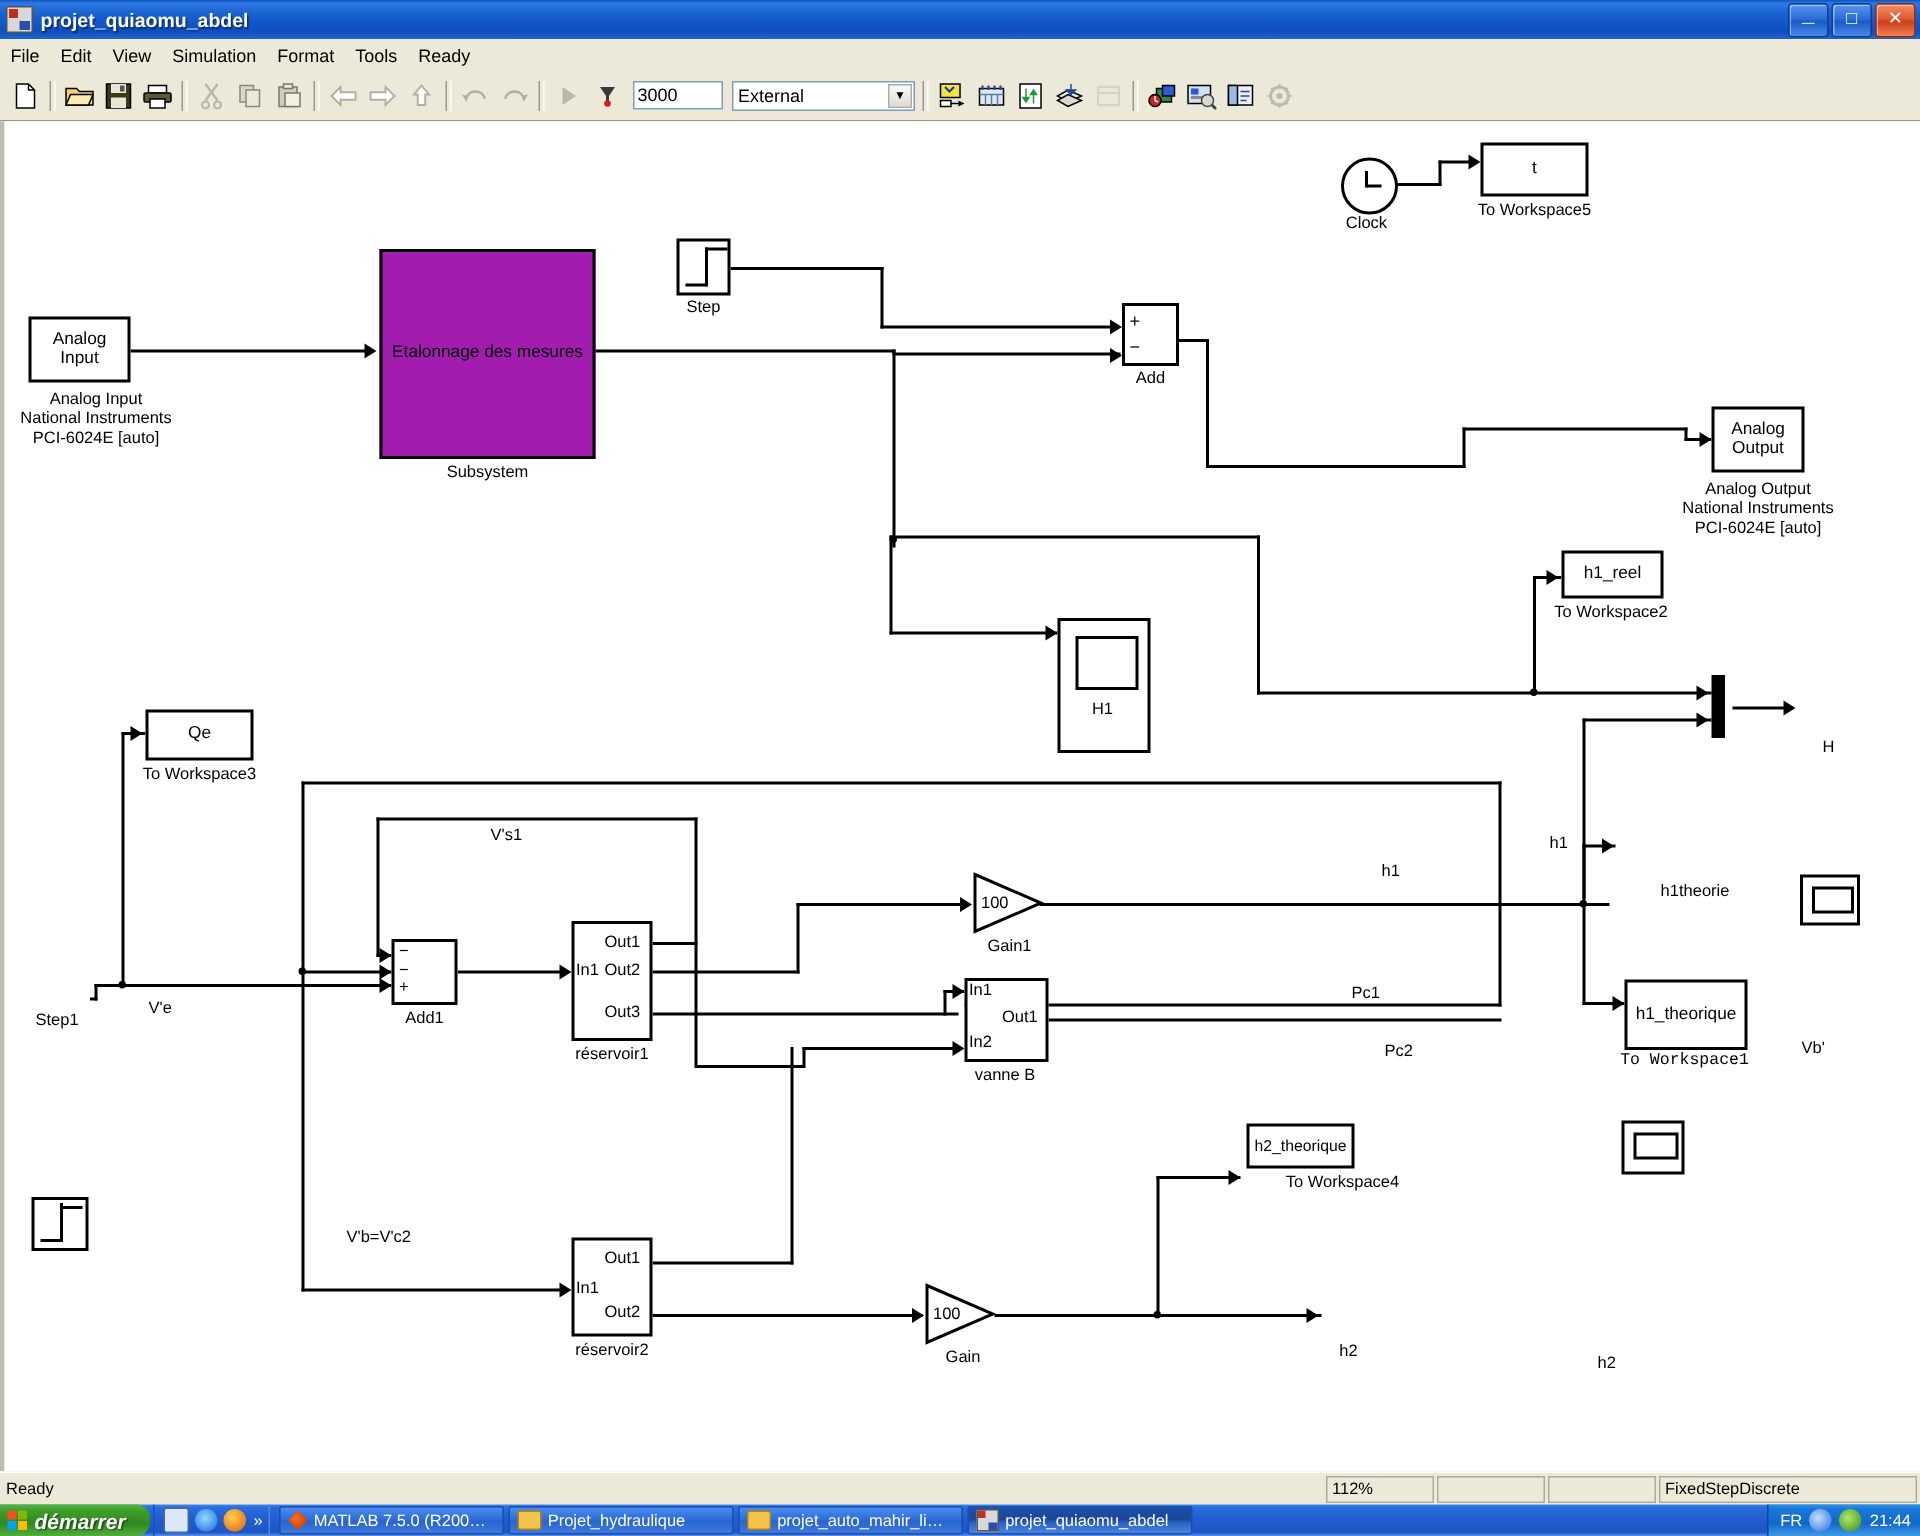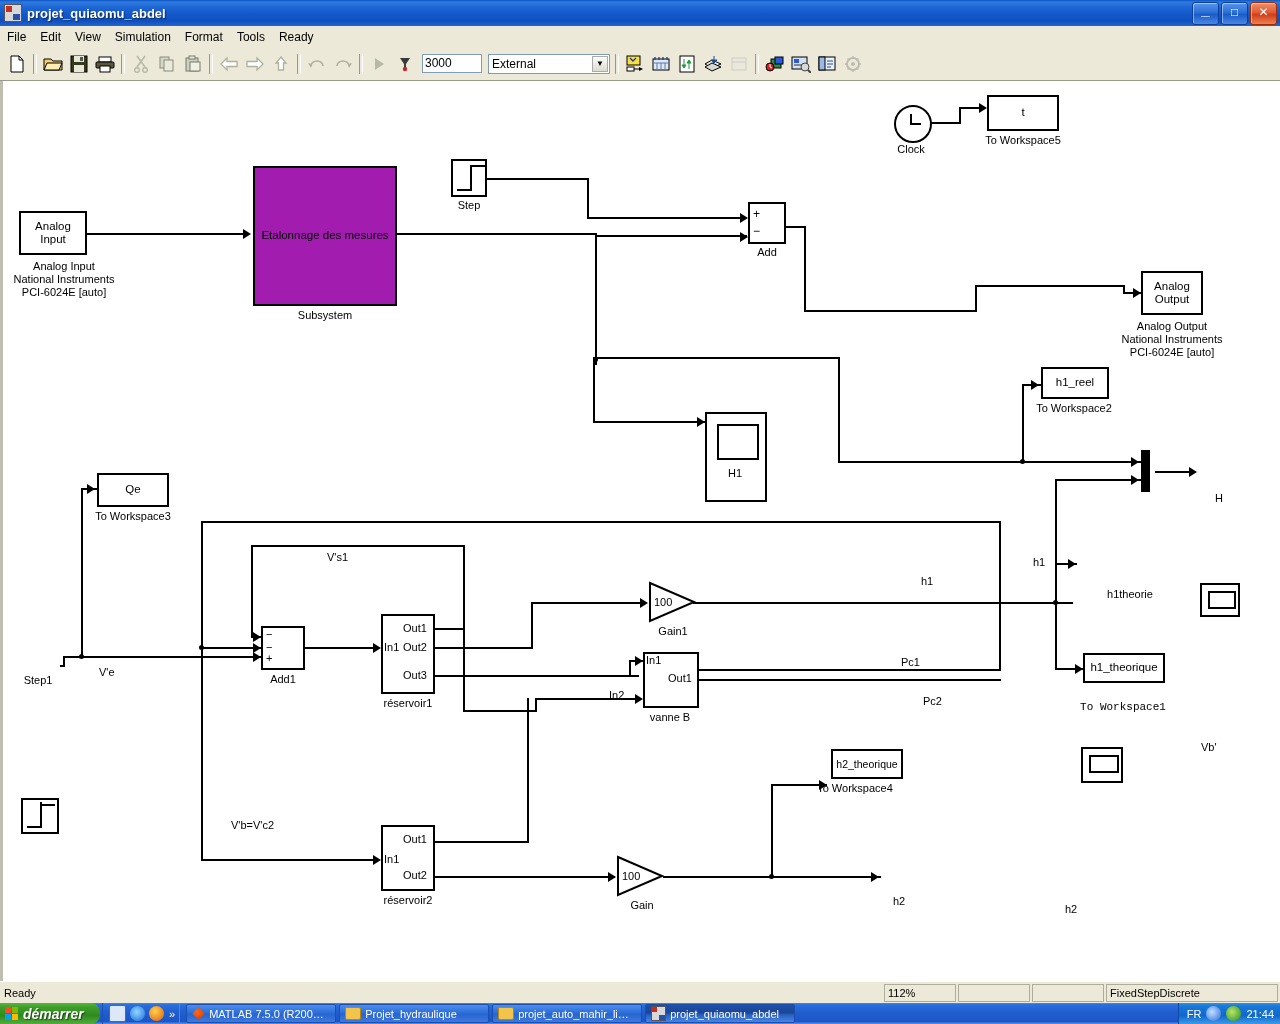--- a/index.html
+++ b/index.html
@@ -667,30 +667,30 @@
       <div class="gain" style="left:645px; top:500px;">
         <svg width="48" height="42" viewBox="0 0 48 42">
           <path d="M2 2 L46 21 L2 40 Z" fill="#fff" stroke="#000" stroke-width="2"></path>
         </svg>
         <span class="gtxt">100</span>
       </div>
       <div class="lbl ctr" style="left:670px; top:544px;">Gain1</div>
 
       <div class="blk box" style="left:640px; top:571px; width:56px; height:56px;"></div>
       <span class="portlbl" style="left:643px; top:573px;">In1</span>
-      <span class="portlbl" style="left:606px; top:608px;text-align:right;">In2</span>
+      <span class="portlbl" style="left:643px; top:608px;text-align:right;">In2</span>
       <span class="portlbl" style="left:665px; top:591px;">Out1</span>
       <div class="lbl ctr" style="left:667px; top:630px;">vanne B</div>
 
       <div class="blk scope" style="left:1078px; top:468px; width:42px; height:36px;">
         <span class="inner" style="left:6px; top:6px; width:26px; height:14px;"></span>
       </div>
       <div class="lbl ctr" style="left:1127px; top:507px;">h1theorie</div>
 
-      <div class="blk box" style="left:1080px; top:572px; width:82px; height:30px;">
+      <div class="blk box" style="left:1080px; top:572px; width:82px; height:47px;">
         <span>h1_theorique</span>
       </div>
       <div class="lbl ctr" style="left:1120px; top:620px;font-family:Liberation Mono, monospace;">To Workspace1</div>
 
       <div class="blk box" style="left:378px; top:744px; width:54px; height:66px;"></div>
       <span class="portlbl" style="left:381px; top:772px;">In1</span>
       <span class="portlbl" style="left:400px; top:752px;">Out1</span>
       <span class="portlbl" style="left:400px; top:788px;">Out2</span>
       <div class="lbl ctr" style="left:405px; top:813px;">réservoir2</div>
 
@@ -698,31 +698,31 @@
         <svg width="48" height="42" viewBox="0 0 48 42">
           <path d="M2 2 L46 21 L2 40 Z" fill="#fff" stroke="#000" stroke-width="2"></path>
         </svg>
         <span class="gtxt">100</span>
       </div>
       <div class="lbl ctr" style="left:639px; top:818px;">Gain</div>
 
       <div class="blk box" style="left:828px; top:668px; width:72px; height:30px;">
         <span style="font-size:10.5px;">h2_theorique</span>
       </div>
-      <div class="lbl ctr" style="left:852px; top:701px;text-align:right;">To Workspace4</div>
+      <div class="lbl ctr" style="left:892px; top:701px;text-align:right;">To Workspace4</div>
 
       <div class="lbl ctr" style="left:896px; top:814px;">h2</div>
 
       <span class="sigtext" style="left:324px; top:470px;">V's1</span>
       <span class="sigtext" style="left:96px; top:585px;">V'e</span>
       <span class="sigtext" style="left:918px; top:494px;">h1</span>
       <span class="sigtext" style="left:1030px; top:475px;">h1</span>
       <span class="sigtext" style="left:898px; top:575px;">Pc1</span>
       <span class="sigtext" style="left:920px; top:614px;">Pc2</span>
-      <span class="sigtext" style="left:1198px; top:660px;">Vb'</span>
+      <span class="sigtext" style="left:1198px; top:612px;">Vb'</span>
       <span class="sigtext" style="left:228px; top:738px;">V'b=V'c2</span>
       <span class="sigtext" style="left:1062px; top:822px;">h2</span>
 
     </div>
   </div>
 
   <div class="statusbar">
     <span class="sb-ready">Ready</span>
     <span style="flex:1"></span>
     <span class="sb-cell" style="width:72px;">112%</span>

